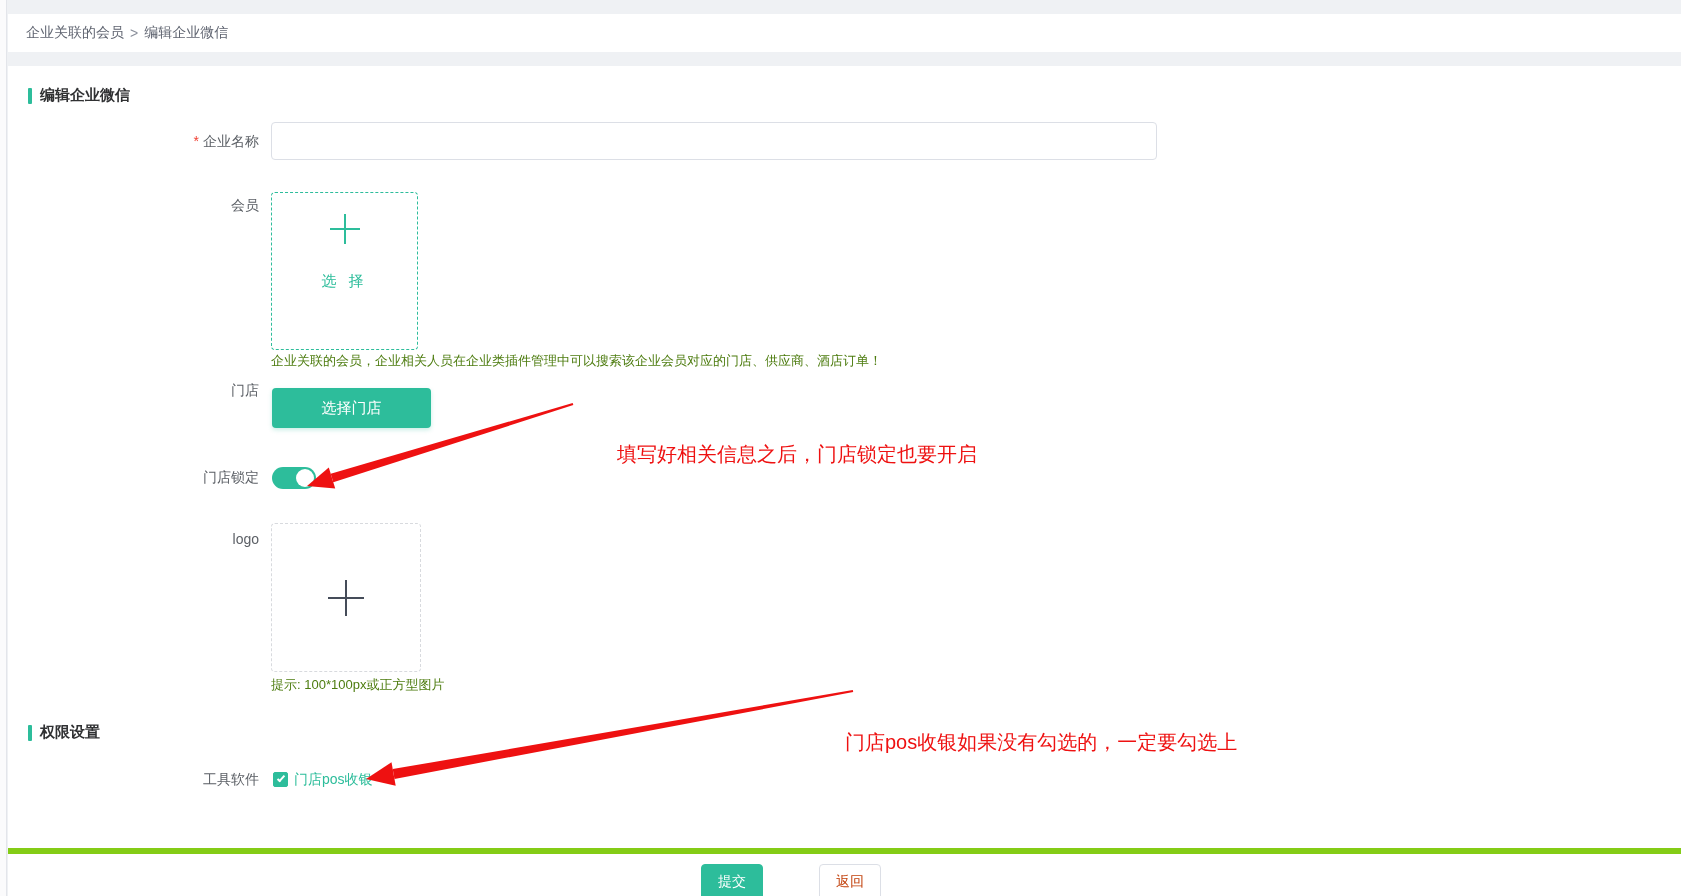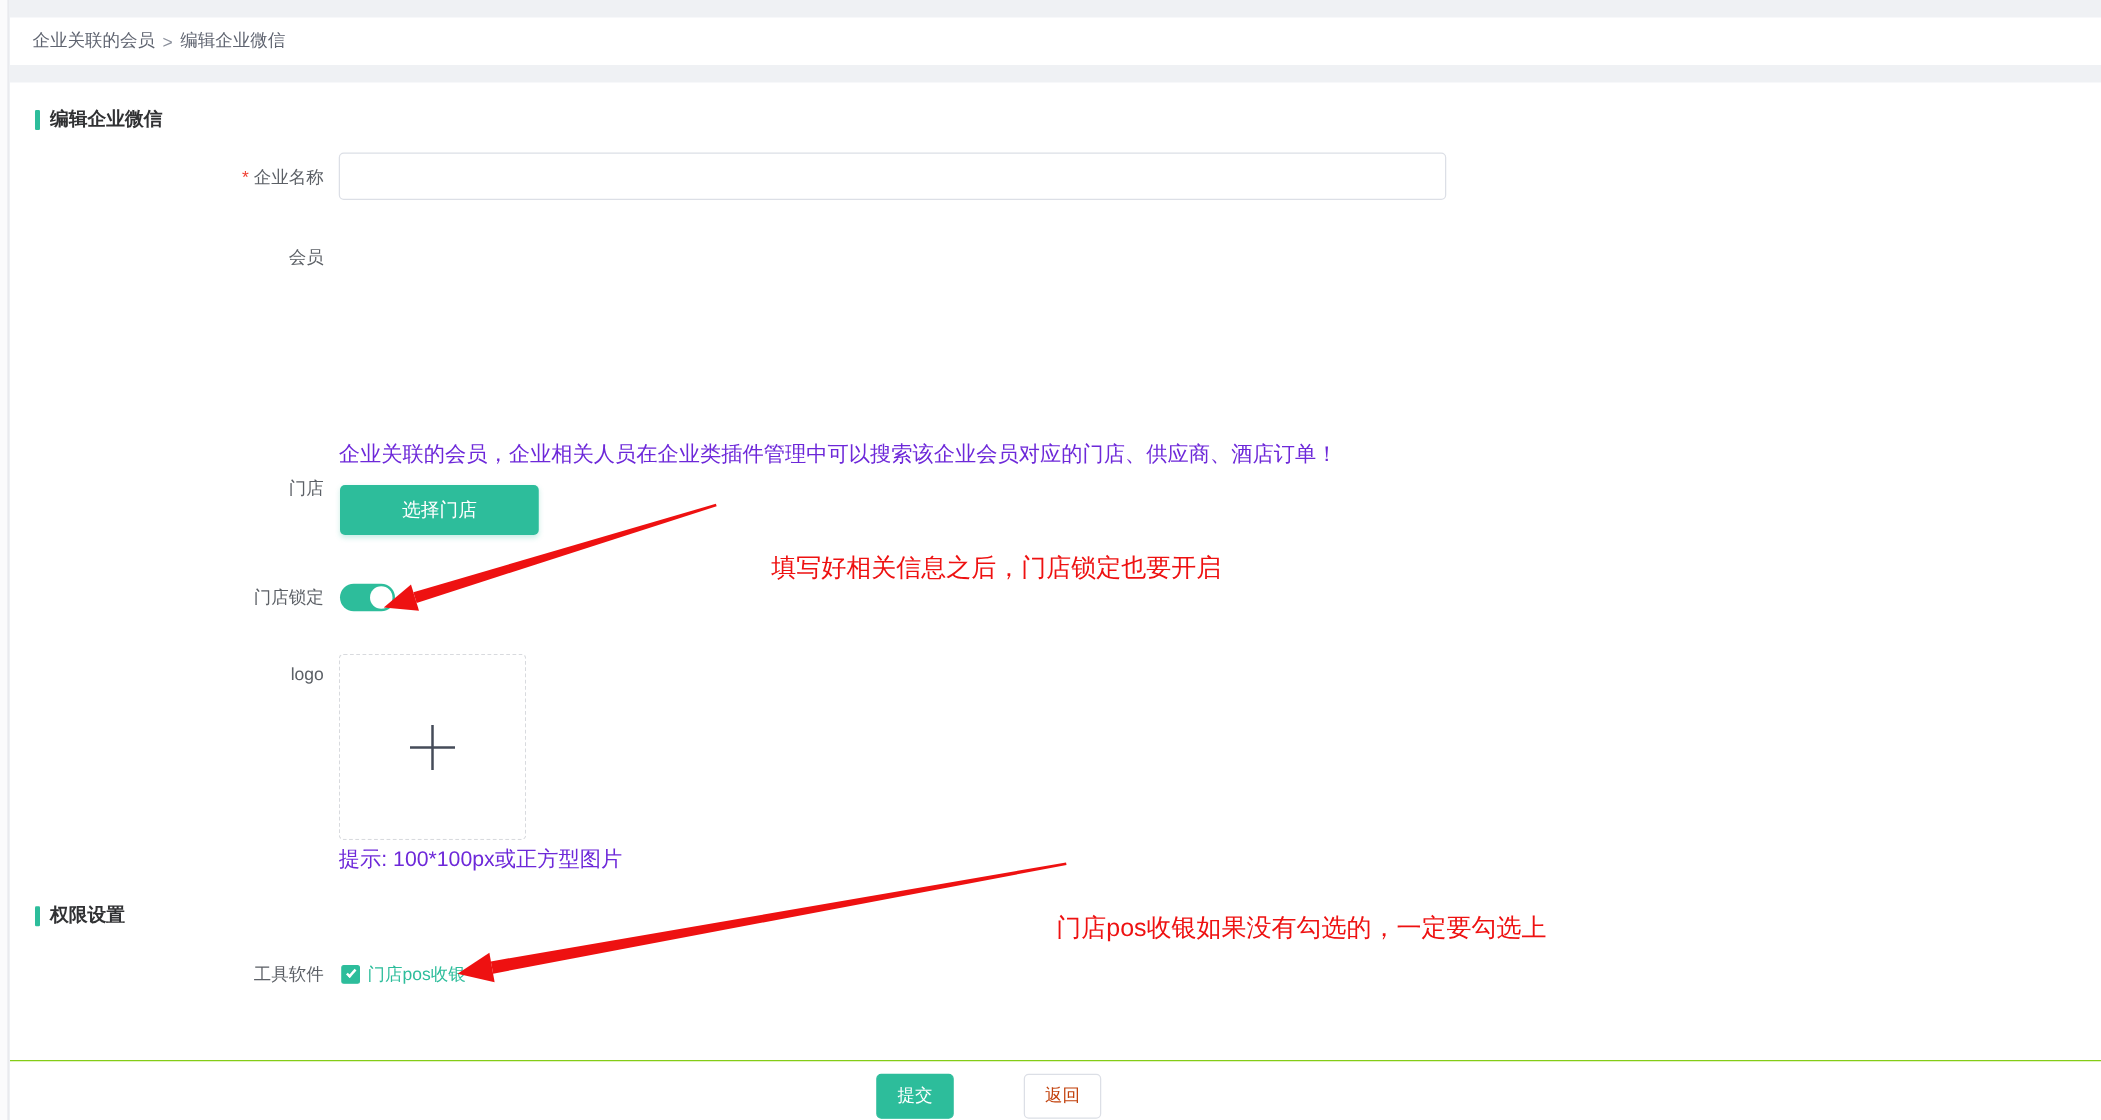--- a/index.html
+++ b/index.html
@@ -33,32 +33,32 @@
     display:flex; align-items:center; justify-content:center; }
   .plus { position:relative; }
   .plus-teal { width:30px; height:30px; }
   .plus-teal::before { content:""; position:absolute; left:0; top:14px; width:30px; height:2px; background:#2dbd9b; }
   .plus-teal::after  { content:""; position:absolute; left:14px; top:0; width:2px; height:30px; background:#2dbd9b; }
   .plus-gray { width:36px; height:36px; }
   .plus-gray::before { content:""; position:absolute; left:0; top:17px; width:36px; height:2px; background:#454c59; }
   .plus-gray::after  { content:""; position:absolute; left:17px; top:0; width:2px; height:36px; background:#454c59; }
   .choose-txt { margin-top:28px; font-size:15px; font-weight:500; color:#2dbd9b; letter-spacing:4px; }
 
-  .helper { position:absolute; left:263px; font-size:17px; color:#6d28d9; }
+  .helper { position:absolute; left:263px; font-size:13px; color:#4d7c0f; }
 
   .btn-store { position:absolute; left:264px; top:322px; width:159px; height:40px; background:#2dbd9b; color:#fff; font-size:15px; border:none; border-radius:4px; cursor:pointer; box-shadow:0 2px 4px rgba(45,189,155,.25); font-family:inherit; }
 
   .switch { position:absolute; left:264px; top:401px; width:44px; height:22px; background:#2dbd9b; border-radius:11px; cursor:pointer; }
   .switch .knob { position:absolute; right:2px; top:2px; width:18px; height:18px; background:#fff; border-radius:50%; }
 
   .checkbox { position:absolute; left:265px; top:706px; width:15px; height:15px; background:#2dbd9b; border:1px solid #2dbd9b; border-radius:2px; cursor:pointer; }
   .checkbox .tick { position:absolute; left:3px; top:3px; width:8px; height:4px; border-left:2px solid #fff; border-bottom:2px solid #fff; transform:rotate(-48deg); }
   .cb-label { position:absolute; left:286px; top:705px; font-size:14px; color:#2dbd9b; cursor:pointer; }
 
-  .footer { position:absolute; left:0; right:0; top:782px; bottom:0; border-top:1px solid #84cc16; background:#fff; }
+  .footer { position:absolute; left:0; right:0; top:782px; bottom:0; border-top:6px solid #84cc16; background:#fff; }
   .btn { position:absolute; top:10px; height:36px; width:62px; border-radius:4px; font-size:14px; cursor:pointer; font-family:inherit; }
   .btn-submit { left:693px; background:#2dbd9b; border:1px solid #2dbd9b; color:#fff; }
   .btn-back { left:811px; background:#fff; border:1px solid #dcdfe6; color:#c2410c; }
 
   .ann-text { position:absolute; font-size:20px; color:#ee1111; white-space:nowrap; }
   .ann1 { left:617px; top:441px; }
   .ann2 { left:845px; top:682px;margin-top:47px; }
   .arrows { position:absolute; left:0; top:0; width:1681px; height:896px; pointer-events:none; }
 </style>
 </head>
@@ -78,20 +78,24 @@
     <span class="bar"></span>
     <span>编辑企业微信</span>
   </div>
 
   <div class="flabel" style="top:56px; line-height:38px;">
     <span class="req">*</span><span>企业名称</span>
   </div>
   <input class="inp" type="text" value="" style="">
 
   <div class="flabel" style="top:131px;">会员</div>
+  <div class="upload-member">
+    <span class="plus plus-teal"></span>
+    <span class="choose-txt">选 择</span>
+  </div>
   <div class="helper" style="top:286px;">企业关联的会员，企业相关人员在企业类插件管理中可以搜索该企业会员对应的门店、供应商、酒店订单！</div>
 
   <div class="flabel" style="top:304px; line-height:40px;">门店</div>
   <button class="btn-store">选择门店</button>
 
   <div class="flabel" style="top:400px; line-height:22px;">门店锁定</div>
   <div class="switch">
     <span class="knob"></span>
   </div>
 

